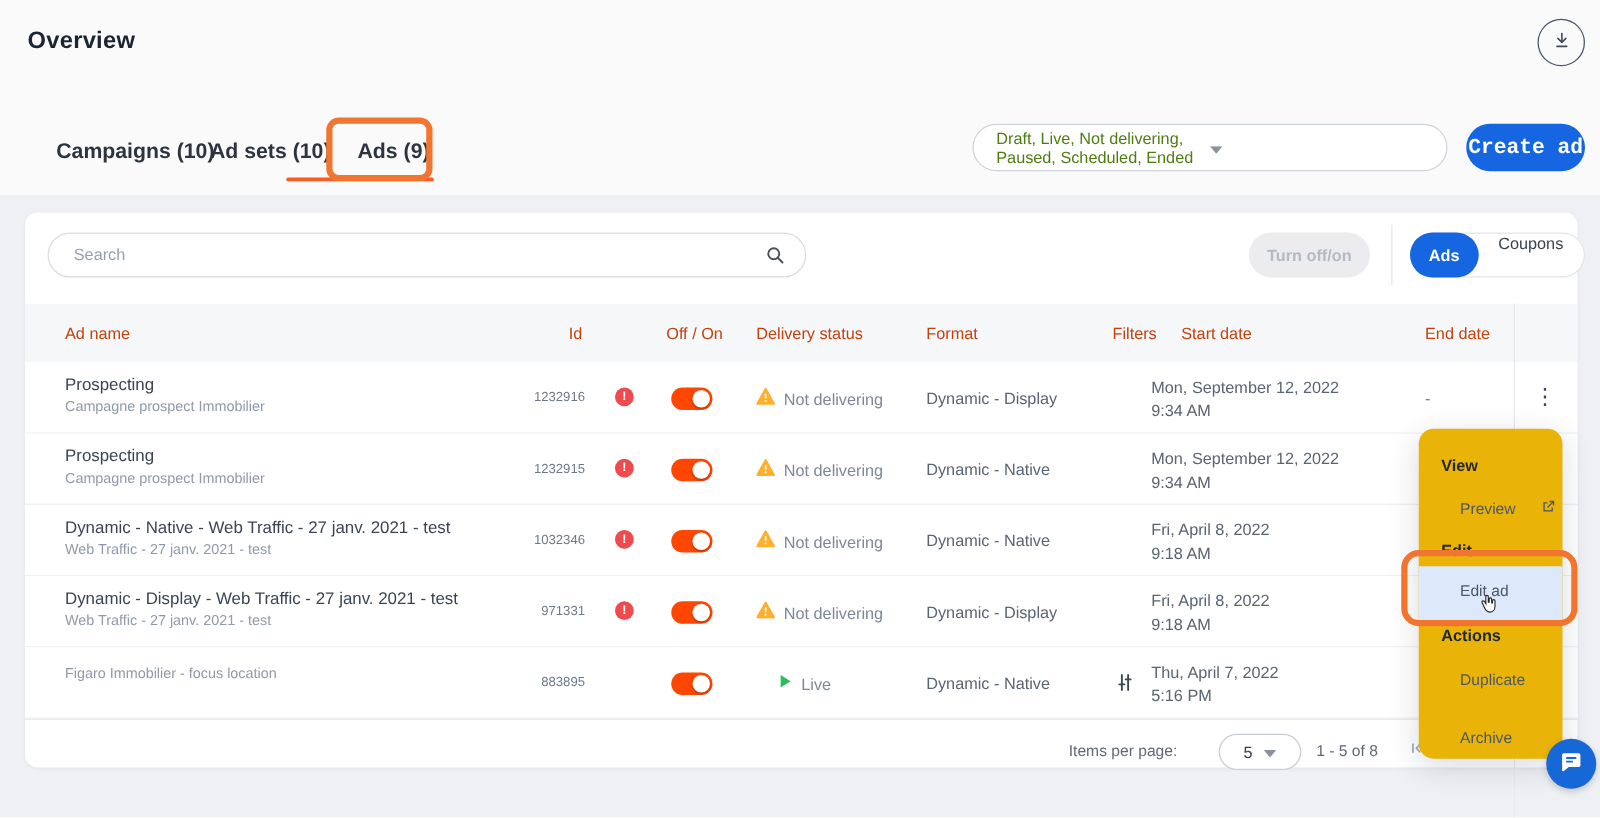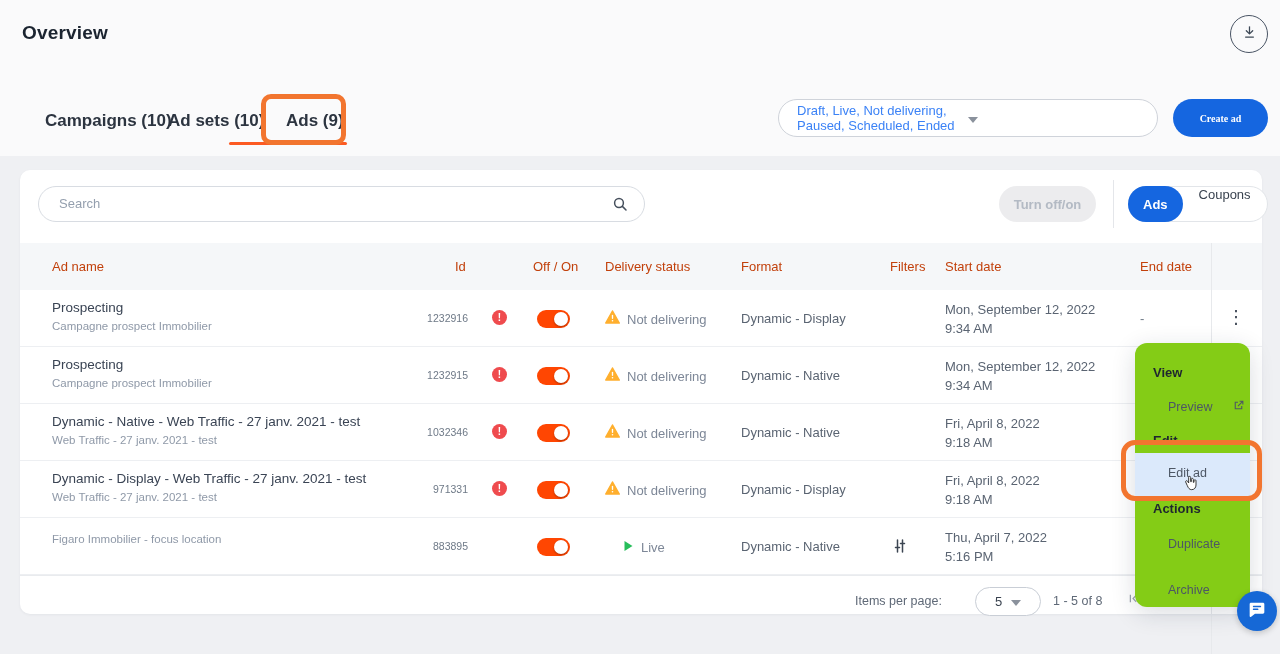--- a/index.html
+++ b/index.html
@@ -13,23 +13,23 @@
     border:1.5px solid #4a5565; background:transparent; display:flex; align-items:center; justify-content:center; cursor:pointer; }
 
   
   .tab { position:absolute; top:111px; font-size:17px; font-weight:600; color:#2c3440; cursor:pointer; }
   .tab1 { left:45px; } .tab2 { left:168px; } .tab3 { left:286px; }
   .ink-bar { position:absolute; left:229px; top:142px; width:118px; height:3px; background:#fc5a23; border-radius:2px; }
 
   
   .status-filter { position:absolute; left:778px; top:99px; width:380px; height:38px; background:#fff;
     border:1px solid #cfd3da; border-radius:19px; display:flex; align-items:center; padding:0 18px; cursor:pointer; }
-  .status-filter span { font-size:13px; color:#3b82f6; flex:1; }
+  .status-filter span { font-size:13px; color:#4d7c0f; flex:1; }
   .create-btn { position:absolute; left:1173px; top:99px; width:95px; height:38px; border:none; border-radius:19px;
-    background:#1566e0; color:#fff; font-size:10px; font-weight:700; cursor:pointer; font-family:Liberation Serif, serif; }
+    background:#1566e0; color:#fff; font-size:17px; font-weight:700; cursor:pointer; font-family:Liberation Mono, monospace; }
 
   
   .card { position:absolute; left:20px; top:170px; width:1242px; height:444px; background:#fff; border-radius:10px;
     box-shadow:0 1px 3px rgba(20,30,50,.05); }
 
   
   .search-box { position:absolute; left:18px; top:16px; width:607px; height:36px; border:1.5px solid #d8dce2; border-radius:18px; }
   .search-box input { position:absolute; left:20px; top:0; width:550px; height:33px; border:none; outline:none; font-size:13px;
     color:#3a4350; background:transparent; font-family:inherit; }
   .search-box input::placeholder { color:#949fae; }
@@ -60,36 +60,36 @@
     display:flex; align-items:center; justify-content:center; }
   .cell-toggle { position:absolute; left:517px; top:20px; }
   .toggle { position:relative; width:33px; height:18px; border-radius:9px; background:#ff4602; cursor:pointer; }
   .toggle .knob { position:absolute; right:2px; top:2px; width:14px; height:14px; border-radius:50%; background:#fff;
     box-shadow:0 1px 2px rgba(0,0,0,.3); }
   .cell-status { position:absolute; left:585px; top:20px; display:flex; align-items:center; gap:7px; }
   .status-text { font-size:13px; color:#7d8797; }
   .live-indent { margin-left:18px; }
   .cell-format { position:absolute; left:721px; top:21px; font-size:13px; color:#5a6472; }
   .cell-filters { position:absolute; left:872px; top:20px; cursor:pointer; }
-  .cell-start { position:absolute; left:925px; top:10px; font-size:13px; color:#5a6472; line-height:19px; }
+  .cell-start { position:absolute; left:901px; top:10px; font-size:13px; color:#5a6472; line-height:19px; }
   .cell-end { position:absolute; left:1120px; top:21px; font-size:13px; color:#6e7987; }
   .cell-kebab { position:absolute; left:1204px; top:14px; width:24px; text-align:center; font-size:18px; color:#3f4856;
     cursor:pointer; letter-spacing:0; line-height:26px; }
 
   
   .tfoot { position:absolute; left:0; top:405px; width:1242px; height:47px; border-top:1px solid #e9ebee; }
   .ipp-label { position:absolute; left:835px; top:18px; font-size:12.5px; color:#5f6977; }
   .ipp-select { position:absolute; left:955px; top:11px; width:66px; height:29px; border:1px solid #c9ced6; border-radius:15px;
     background:#fff; display:flex; align-items:center; justify-content:center; gap:9px; cursor:pointer; }
   .ipp-select span { font-size:13px; color:#39424f; }
   .range-text { position:absolute; left:1033px; top:18px; font-size:12.5px; color:#5f6977; }
   .pag-first { position:absolute; left:1106px; top:15px; cursor:pointer; }
 
   
-  .menu { position:absolute; left:1135px; top:343px; width:115px; height:264px; background:#84cc16; border-radius:12px;
+  .menu { position:absolute; left:1135px; top:343px; width:115px; height:264px; background:#eab308; border-radius:12px;
     box-shadow:0 6px 24px rgba(25,39,62,.16); z-index:50; }
   .menu-h { position:absolute; left:18px; font-size:13px; font-weight:700; color:#1f2630; }
   .menu-i { position:absolute; left:33px; font-size:12.5px; color:#4d5765; cursor:pointer; display:flex; align-items:center; gap:20px; }
   .mi-highlight { position:absolute; left:0; top:110px; width:115px; height:44px; background:#dbe9fb; cursor:pointer; }
   .cursor-hand { position:absolute; left:48px; top:132px; z-index:55; }
 
   
   .annotation { position:absolute; border:5px solid #f2752f; background:transparent; z-index:60; pointer-events:none; }
   .ann-ads { left:261px; top:94px; width:85px; height:51px; border-radius:10px; }
   .ann-edit { left:1121px; top:440px; width:141px; height:61px; border-radius:14px; }

